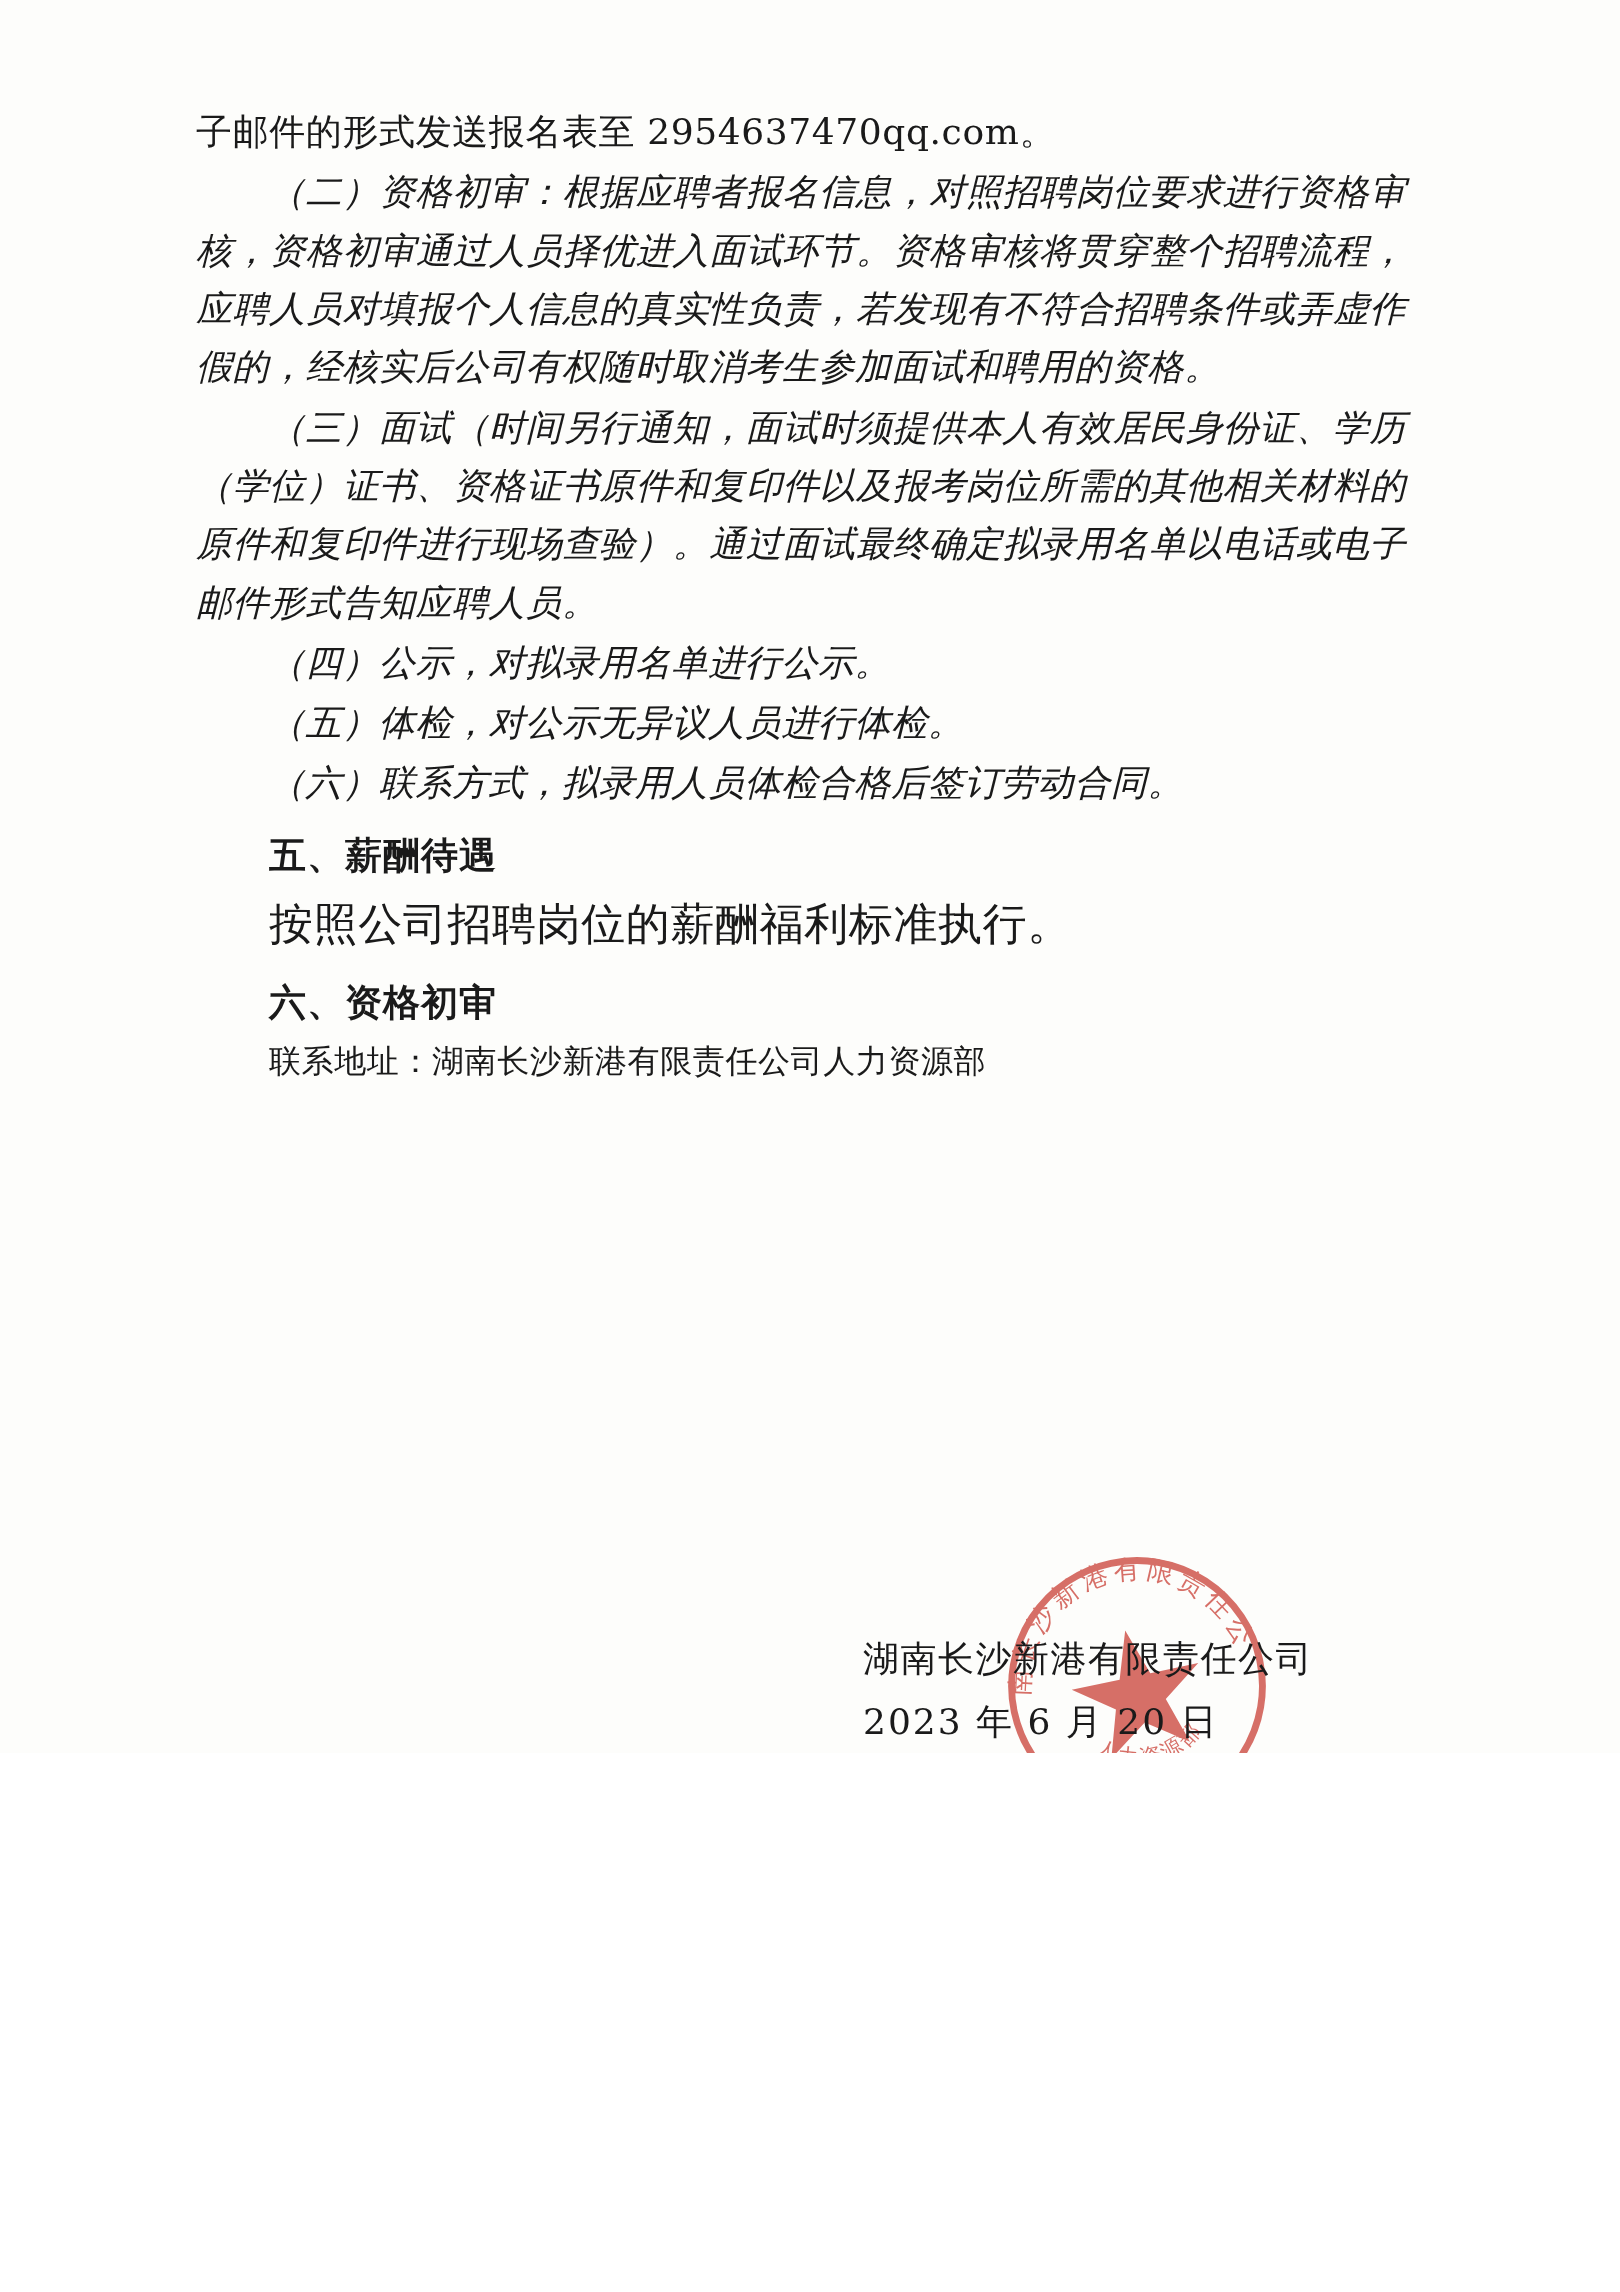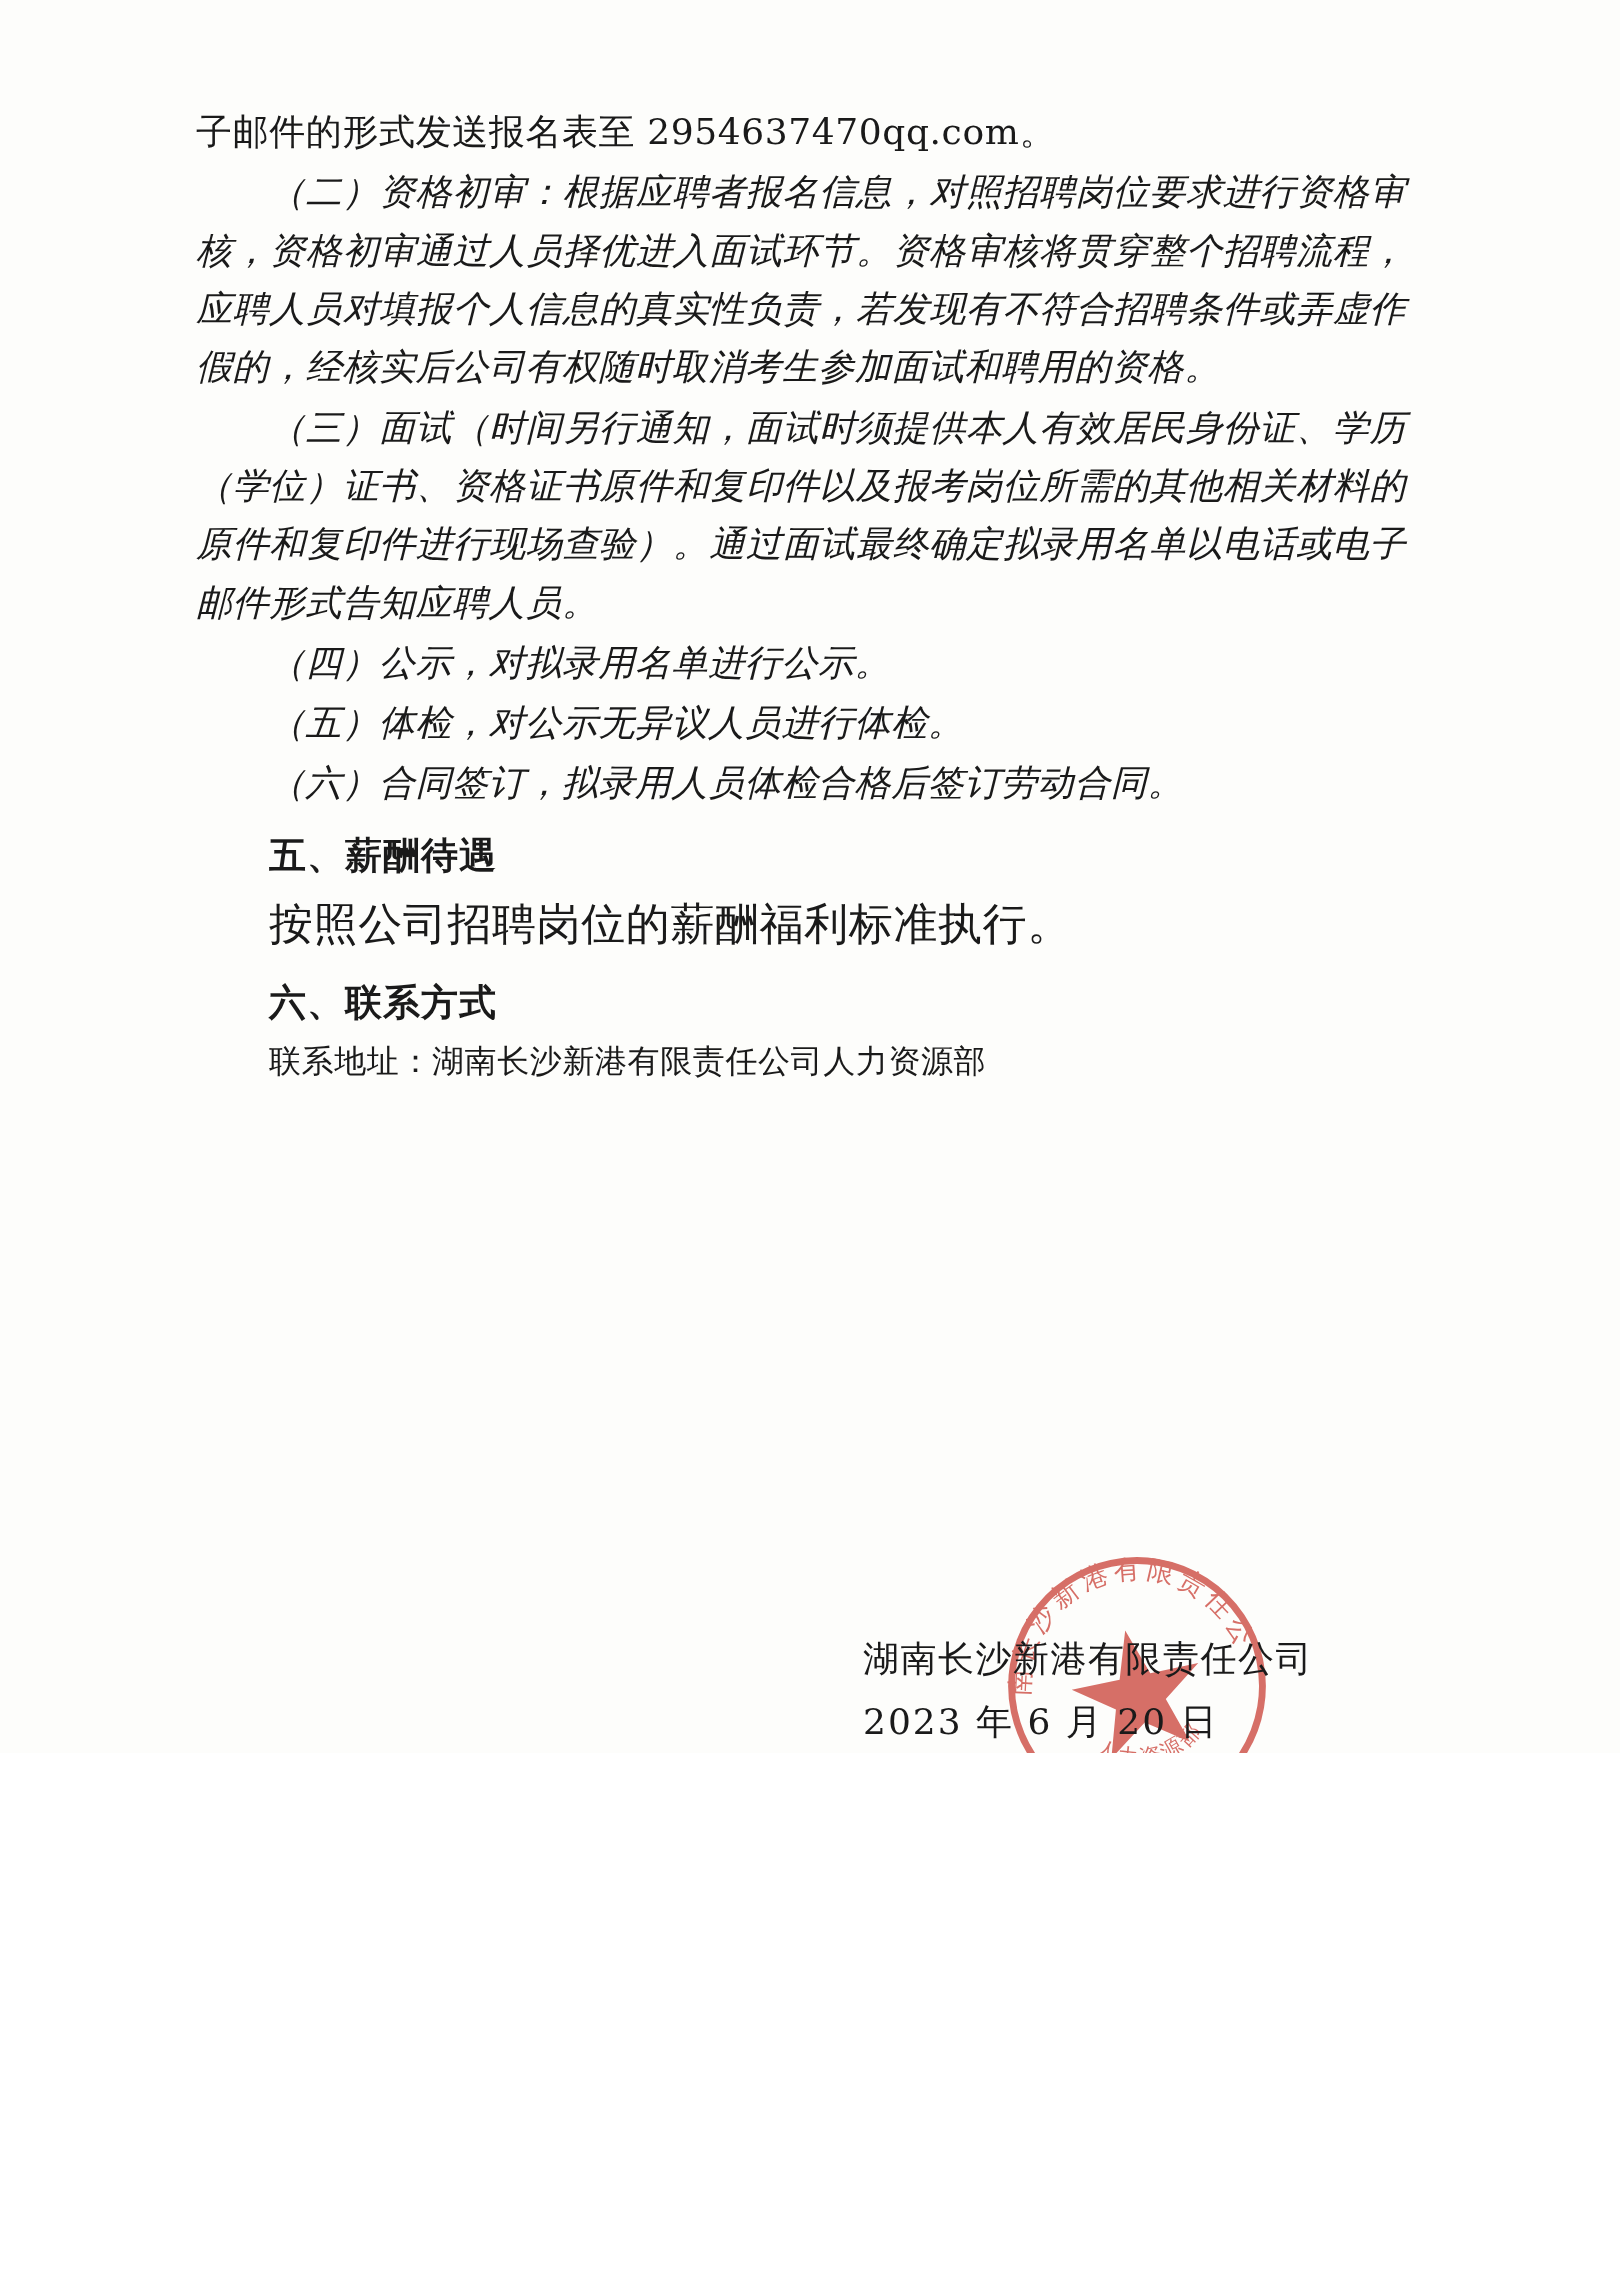--- a/index.html
+++ b/index.html
@@ -93,26 +93,26 @@
     <p class="para">子邮件的形式发送报名表至 2954637470qq.com。</p>
 
     <p class="para indent">（二）资格初审：根据应聘者报名信息，对照招聘岗位要求进行资格审核，资格初审通过人员择优进入面试环节。资格审核将贯穿整个招聘流程，应聘人员对填报个人信息的真实性负责，若发现有不符合招聘条件或弄虚作假的，经核实后公司有权随时取消考生参加面试和聘用的资格。</p>
 
     <p class="para indent">（三）面试（时间另行通知，面试时须提供本人有效居民身份证、学历（学位）证书、资格证书原件和复印件以及报考岗位所需的其他相关材料的原件和复印件进行现场查验）。通过面试最终确定拟录用名单以电话或电子邮件形式告知应聘人员。</p>
 
     <p class="para indent">（四）公示，对拟录用名单进行公示。</p>
 
     <p class="para indent">（五）体检，对公示无异议人员进行体检。</p>
 
-    <p class="para indent">（六）合同签订，拟录用人员体检合格后签订劳动合同。</p>
+    <p class="para indent">（六）联系方式，拟录用人员体检合格后签订劳动合同。</p>
 
     <h2 class="heading">五、薪酬待遇</h2>
     <p class="subline">按照公司招聘岗位的薪酬福利标准执行。</p>
 
-    <h2 class="heading">六、联系方式</h2>
+    <h2 class="heading">六、资格初审</h2>
     <p class="contact-line">联系地址：湖南长沙新港有限责任公司人力资源部</p>
 
   </div>
 
   <div class="stamp">
     <svg viewBox="0 0 300 300" xmlns="http://www.w3.org/2000/svg">
       <defs>
         <path id="arcTop" d="M 40 150 A 110 110 0 0 1 260 150" fill="none"></path>
         <path id="arcBottom" d="M 70 150 A 80 80 0 0 0 230 150" fill="none"></path>
       </defs>

